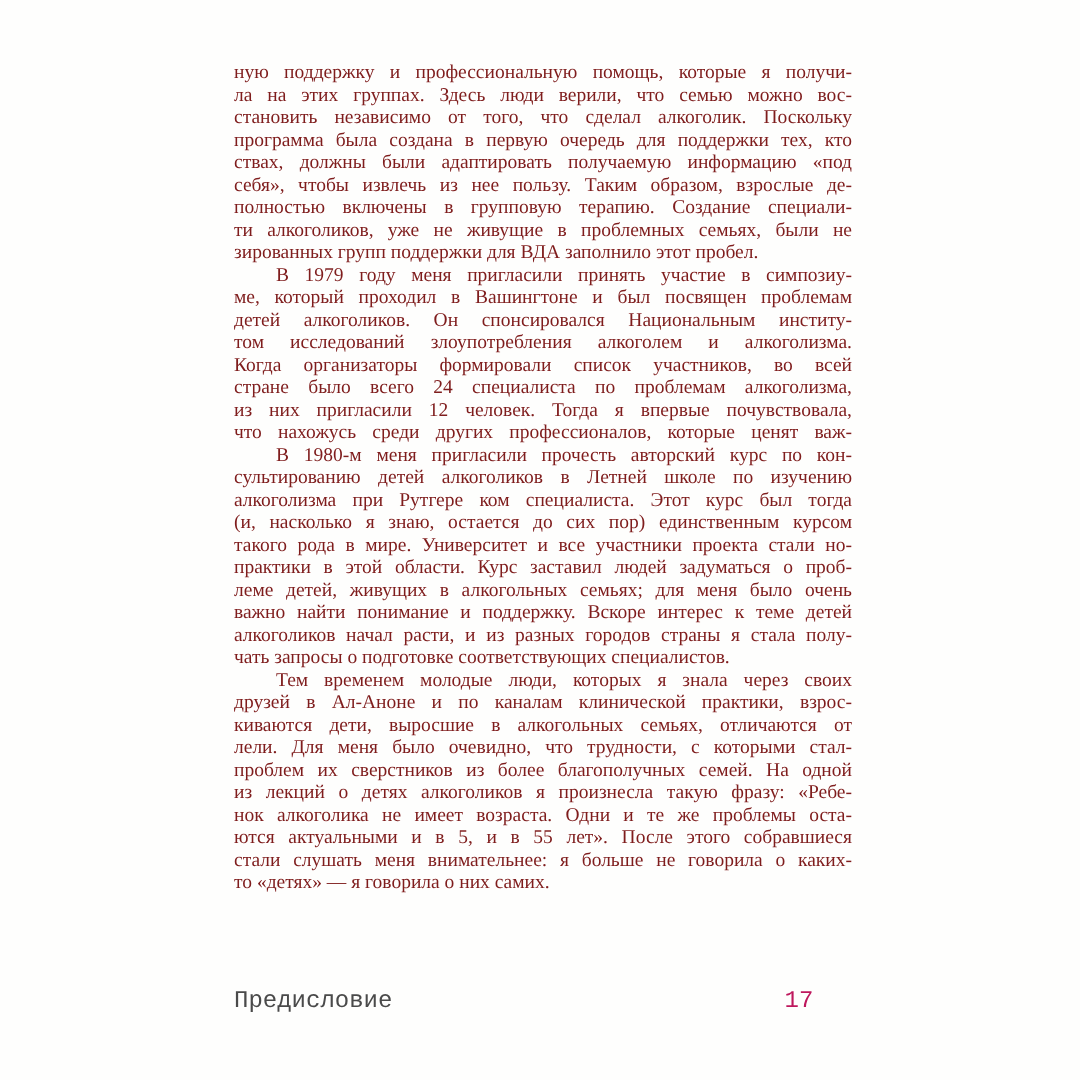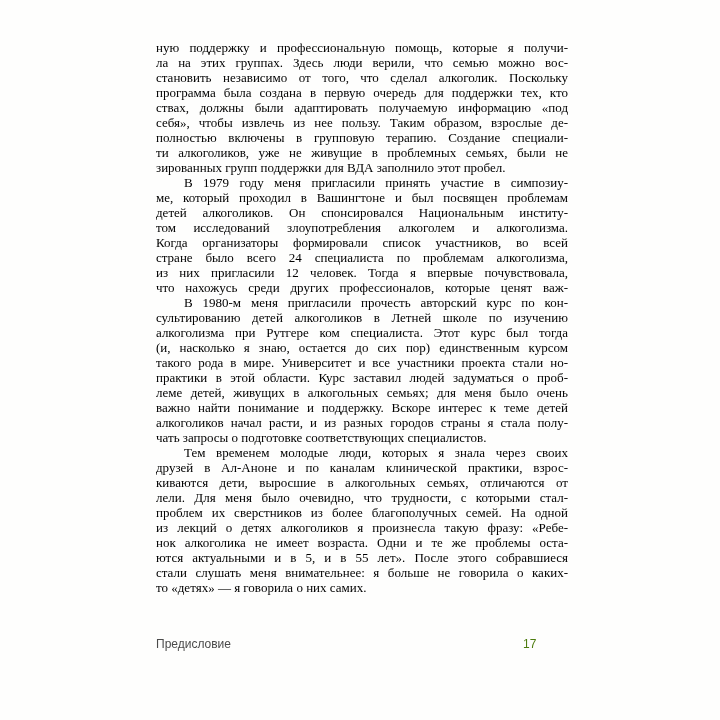--- a/index.html
+++ b/index.html
@@ -15,43 +15,43 @@
     overflow: hidden;
   }
   .text-column {
     position: absolute;
     left: 156px;
     top: 40px;
     width: 412px;
     font-family: "Liberation Serif", "DejaVu Serif", serif;
     font-size: 13px;
     line-height: 15px;
-    color: #000000;
+    color: #7f1d1d;
   }
   .paragraph { margin: 0; padding: 0; }
   .line {
     text-align: justify;
     text-align-last: justify;
     hyphens: none;
   }
   .line.last { text-align-last: left; }
   .line.indent { text-indent: 28px; }
   .footer {
     position: absolute;
     left: 156px;
-    top: 637px;
+    top: 660px;
     width: 412px;
     height: 16px;
-    font-family: Liberation Sans, sans-serif;
-    font-size: 12px;
+    font-family: Liberation Mono, monospace;
+    font-size: 16px;
     line-height: 15px;
     color: #4a4a4a;
   }
   .footer .section-label { position: absolute; left: 0; top: 0; }
-  .footer .page-number { position: absolute; left: 367px; top: 0; color: #4d7c0f; }
+  .footer .page-number { position: absolute; left: 367px; top: 0; color: #be185d; }
 </style>
 </head>
 <body>
 
 <div class="page">
   <main class="text-column" id="text-column">
       <div class="paragraph">
         <div class="line">ную поддержку и профессиональную помощь, которые я получи-</div>
         <div class="line">ла на этих группах. Здесь люди верили, что семью можно вос-</div>
         <div class="line">становить независимо от того, что сделал алкоголик. Поскольку</div>

